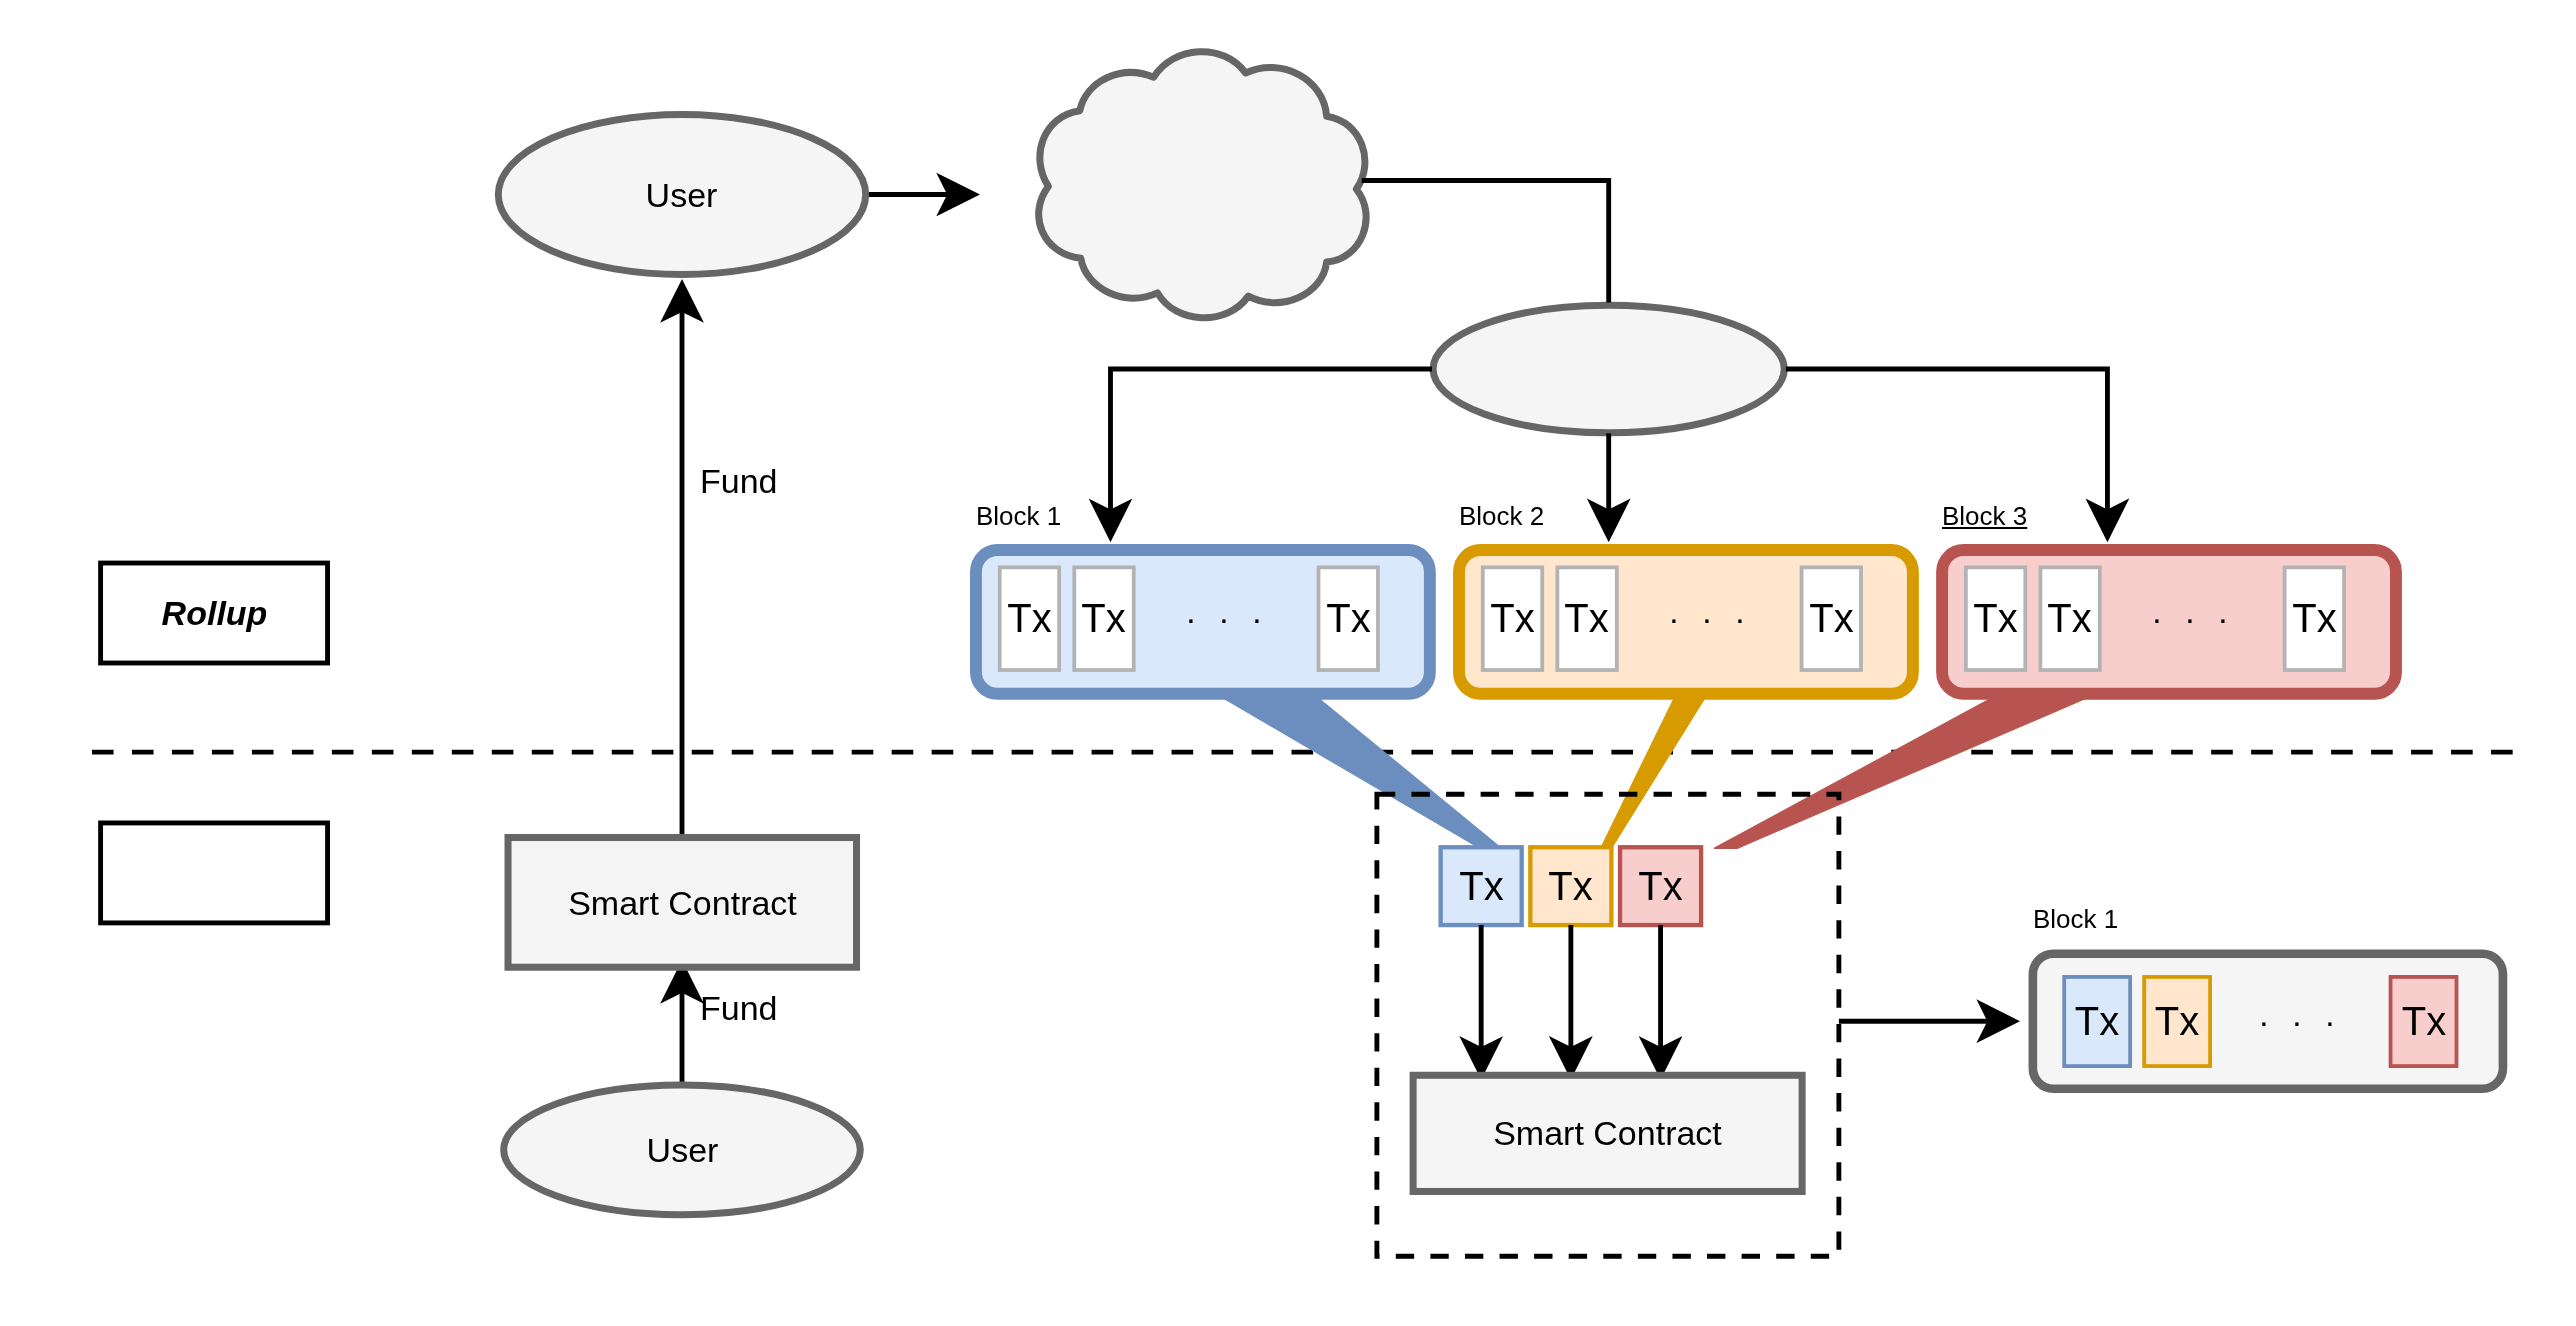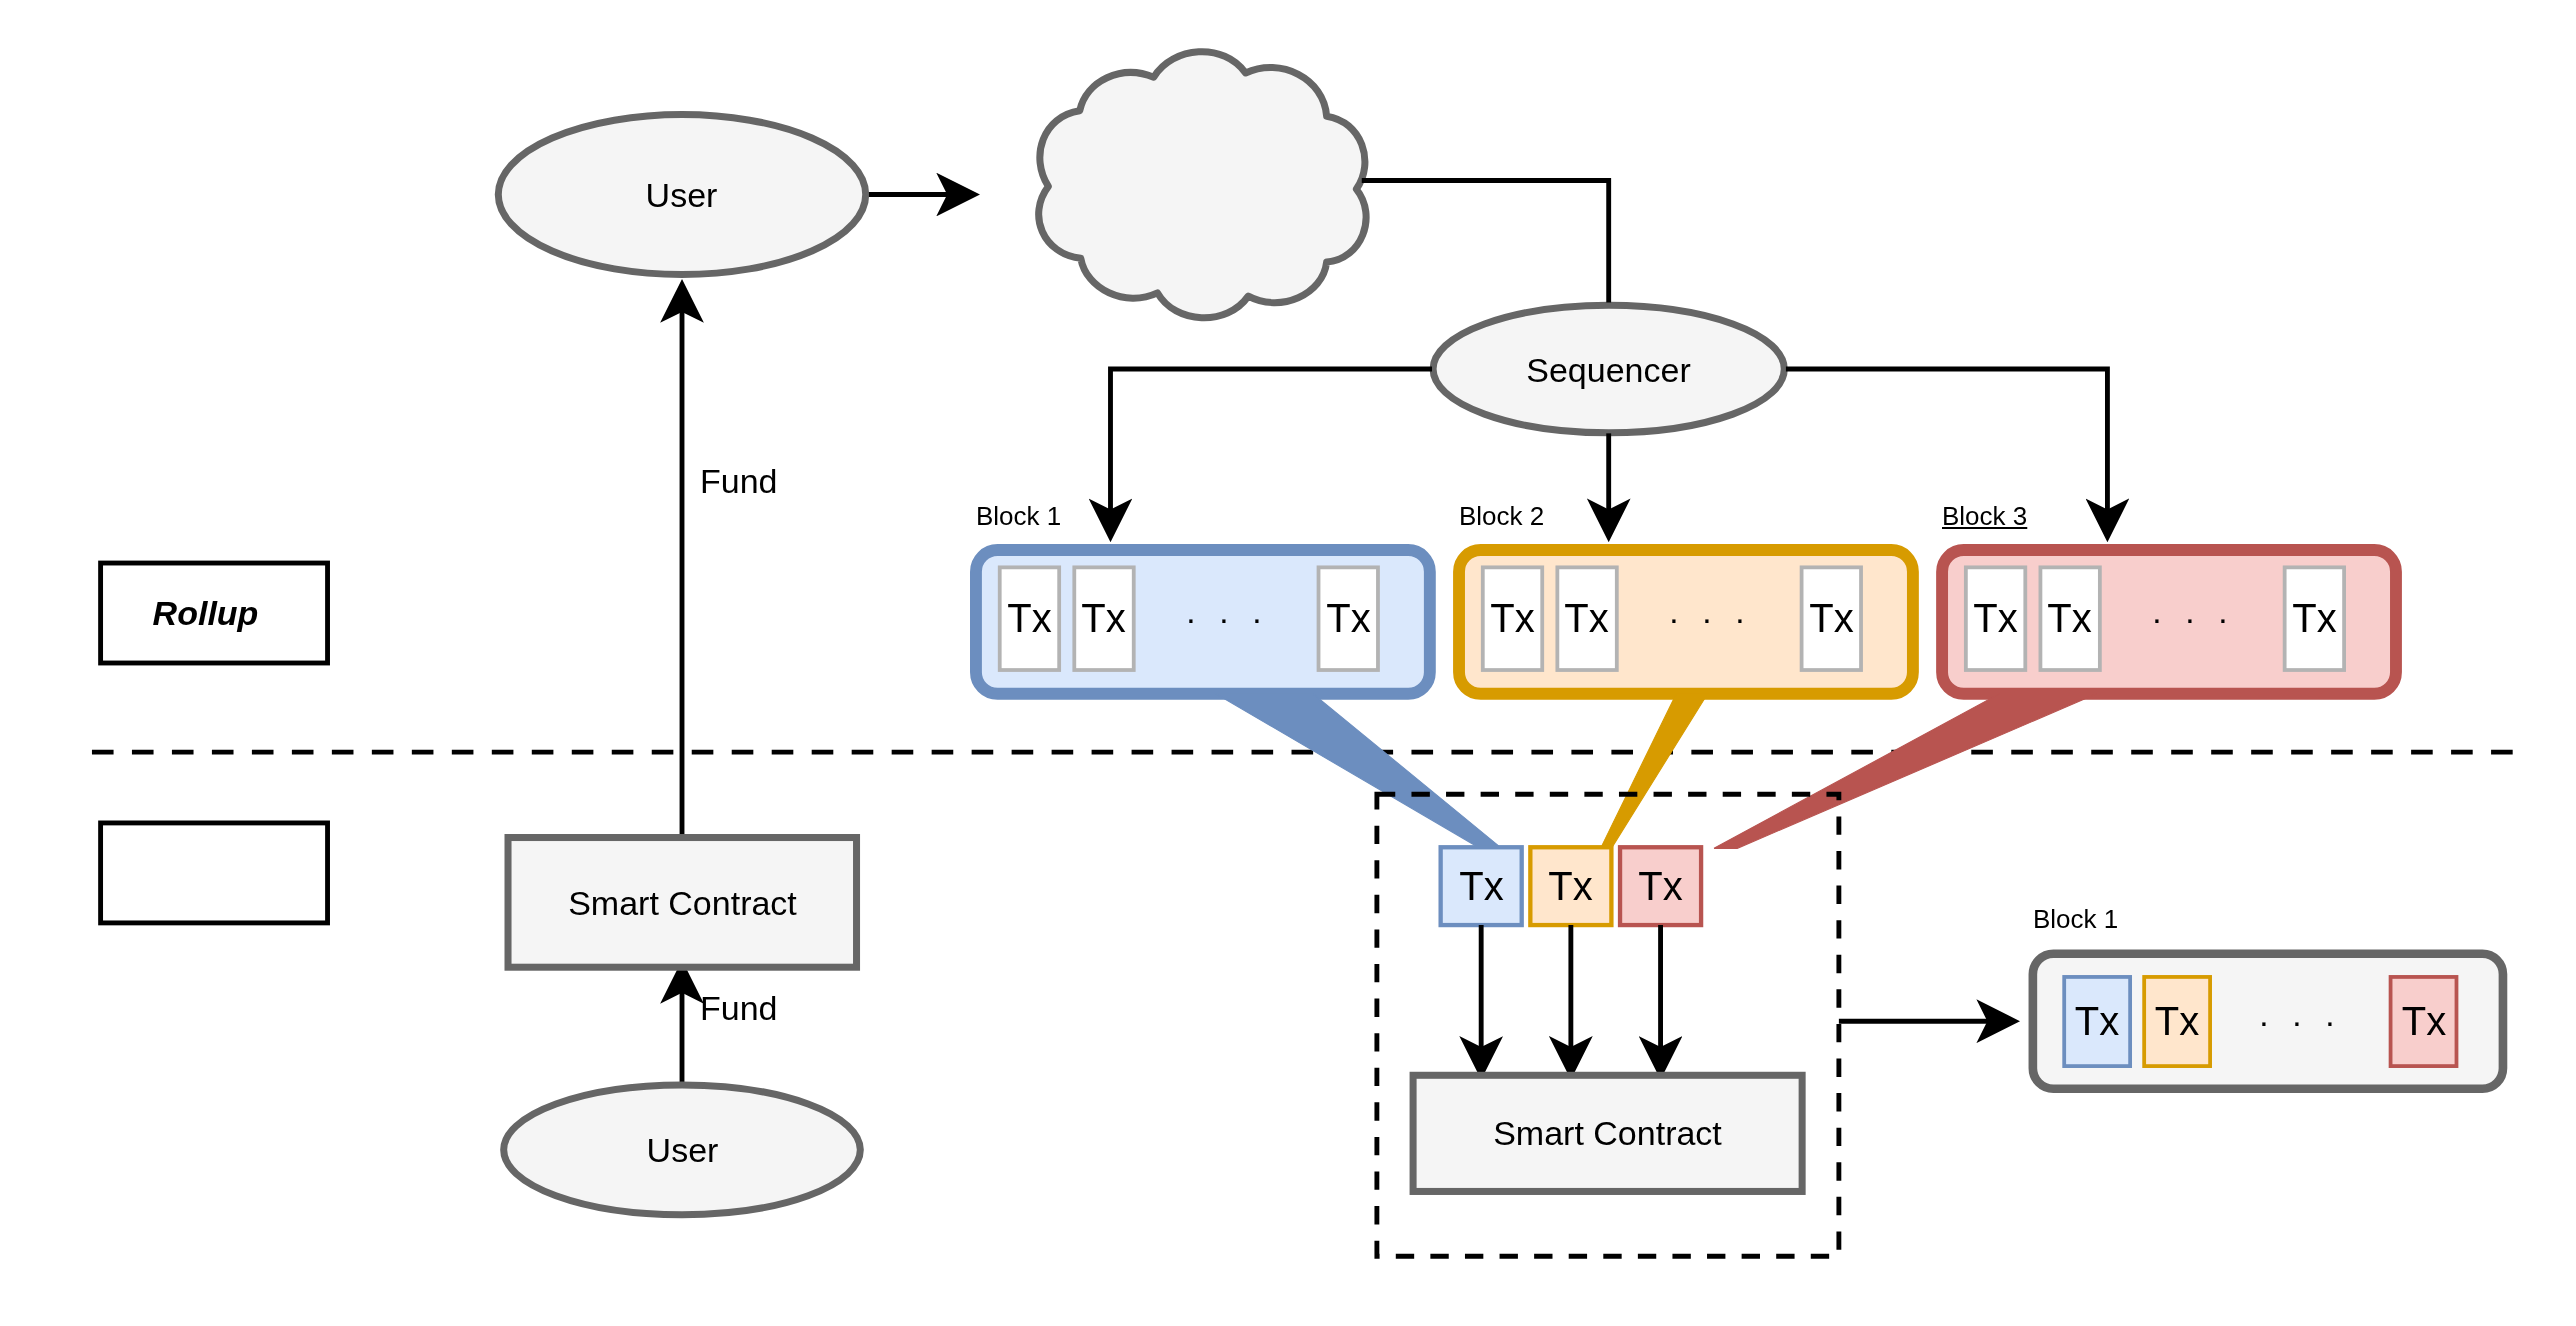--- a/index.html
+++ b/index.html
@@ -138,24 +138,23 @@
 
     <rect x="3762" y="1765" width="870" height="250" rx="38" ry="38" fill="#f5f5f5" stroke="#666666" stroke-width="16"></rect>
     <rect x="3820" y="1808" width="122" height="165" fill="#dae8fc" stroke="#6c8ebf" stroke-width="7"></rect>
     <rect x="3968" y="1808" width="122" height="165" fill="#ffe6cc" stroke="#d79b00" stroke-width="7"></rect>
     <rect x="4424" y="1808" width="122" height="165" fill="#f8cecc" stroke="#b85450" stroke-width="7"></rect>
 
     <rect x="186" y="1042" width="420" height="185" fill="#ffffff" stroke="#000000" stroke-width="9"></rect>
     <rect x="186" y="1523" width="420" height="185" fill="#ffffff" stroke="#000000" stroke-width="9"></rect>
   </svg>
 
-  <div class="node-text f-layer" style="left:92px; top:563px; width:227px; height:100px;">Rollup</div>
+  <div class="node-text f-layer" style="left:101px; top:563px; width:227px; height:100px;">Rollup</div>
 
   <div class="node-text f-big" style="left:498px; top:155px; width:367px; height:80px;">User</div>
-  <div class="node-text f-big" style="left:1433px; top:330px; width:351px; height:80px;">Sequencer</div>
 
   <div class="lbl f-big" style="left:700px; top:462px;">Fund</div>
   <div class="lbl f-big" style="left:700px; top:989px;">Fund</div>
 
   <div class="node-text f-big" style="left:508px; top:838px; width:349px; height:130px;">Smart Contract</div>
   <div class="node-text f-big" style="left:504px; top:1110px; width:357px; height:80px;">User</div>
 
   <div class="lbl f-small" style="left:976px; top:501px;">Block 1</div>
   <div class="lbl f-small" style="left:1459px; top:501px;">Block 2</div>
   <div class="lbl f-small" style="left:1942px; top:501px;text-decoration:underline;">Block 3</div>

